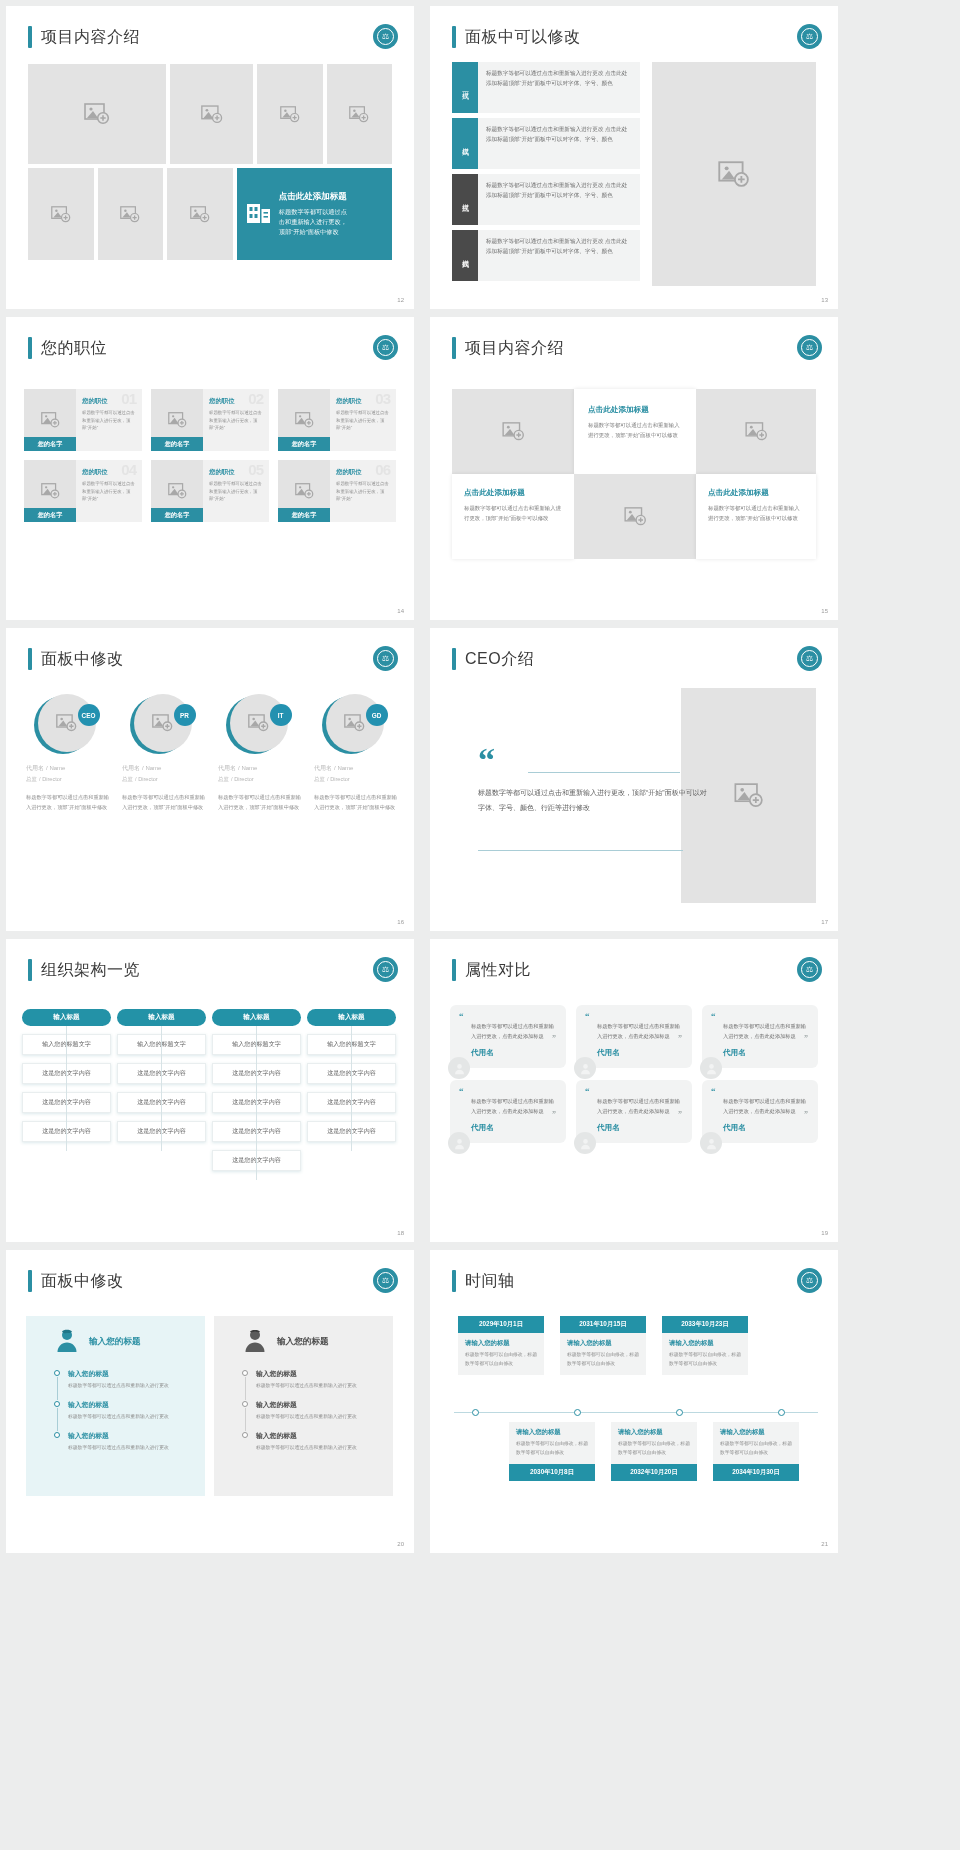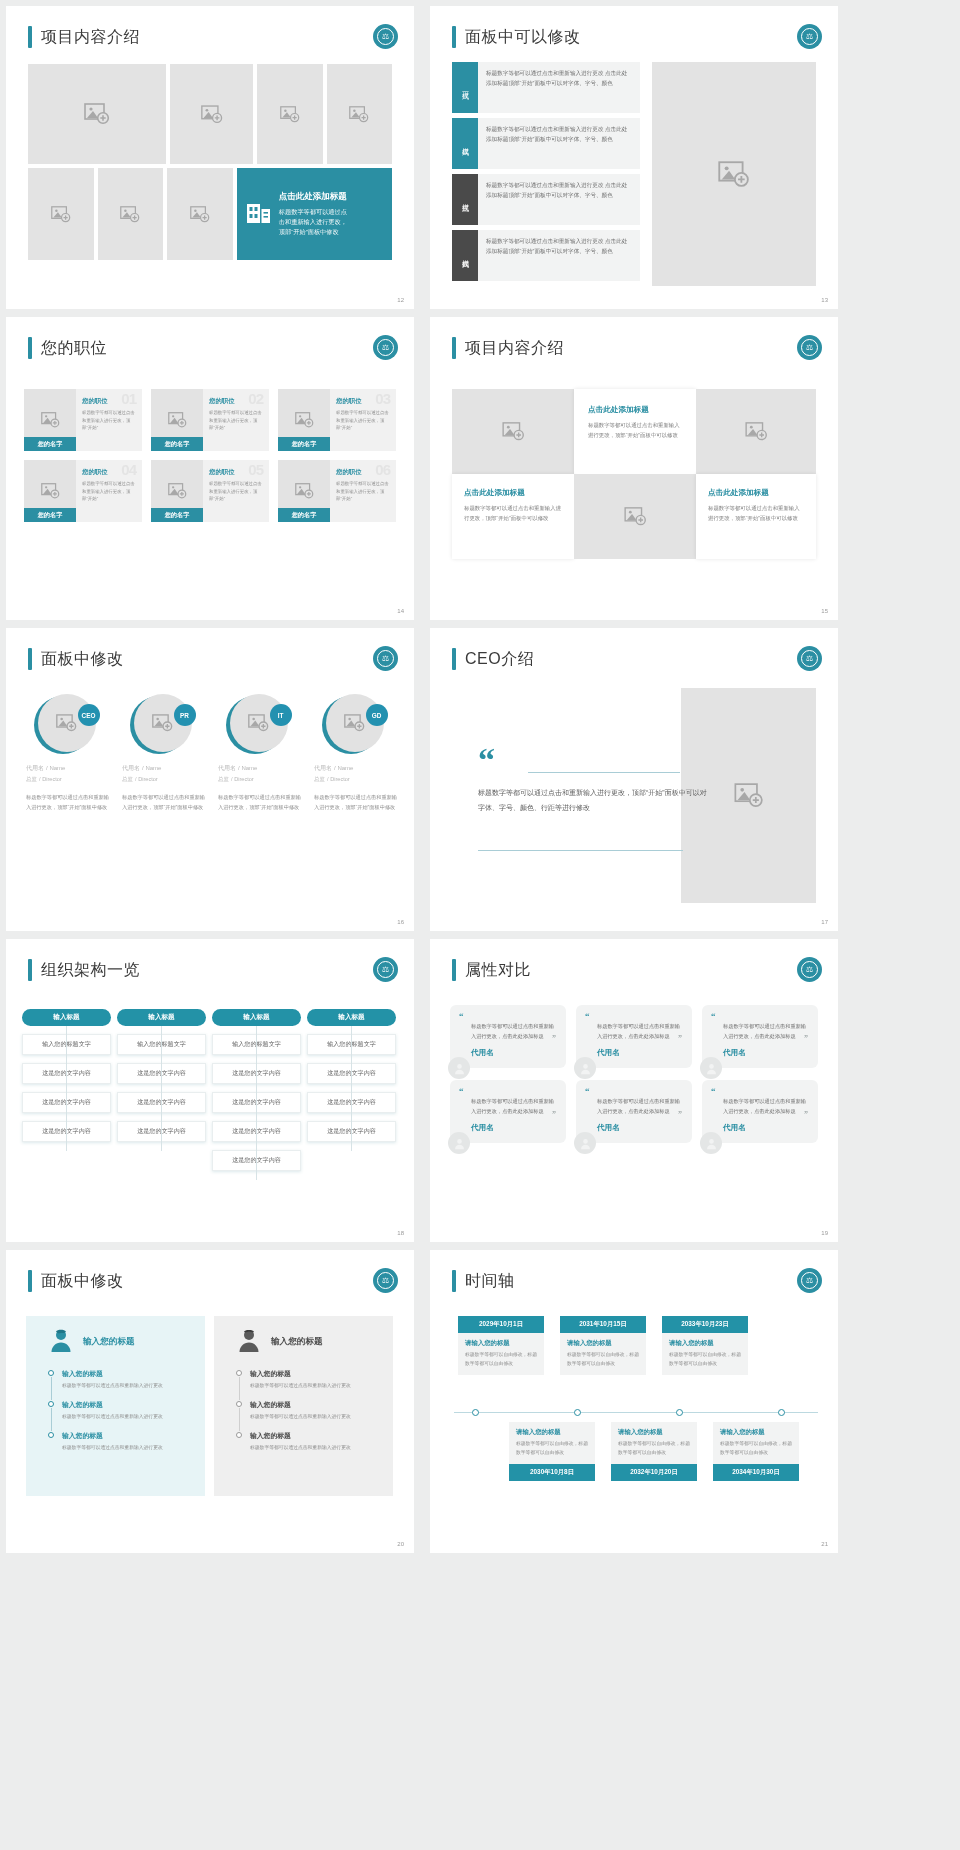--- a/index.html
+++ b/index.html
@@ -173,21 +173,21 @@
   .pbubble .pq{ color:#2b8fa3; font-size:9px; font-weight:bold; font-family:"Liberation Serif",serif; line-height:.7;}
   .pbubble .pq.close{ position:absolute; right:10px; bottom:26px; color:#9aa3a3; font-size:8px;}
   .pbubble p{ font-size:5.2px; line-height:1.9; color:#6f6f6f; margin-top:3px; padding-left:12px;}
   .pbubble h5{ font-size:7.6px; color:#2b8fa3; font-weight:bold; margin-top:6px; padding-left:12px;}
   .pavatar{
     position:absolute; left:-2px; bottom:-11px; width:22px;height:22px;border-radius:50%;
     background:#e4e6e6; display:flex;align-items:center;justify-content:center;
   }
   
   .s20{ position:absolute; left:20px; top:66px; width:368px; display:flex; gap:9px;}
-  .cmp{ width:179px; height:180px; padding:11px 22px; position:relative;}
+  .cmp{ width:179px; height:180px; padding:11px 28px; position:relative;}
   .cmp.a{ background:#e7f4f6;}
   .cmp.b{ background:#efefef;}
   .cmp-head{ display:flex; align-items:center; gap:9px; margin-bottom:12px;}
   .cmp-head h4{ font-size:8.6px; color:#2b8fa3; font-weight:bold;}
   .cmp.b .cmp-head h4{ color:#4b4b4b;}
   .cmp-item{ position:relative; padding-left:14px; margin-bottom:9px;}
   .cmp-item h5{ font-size:6.8px; color:#2b8fa3; font-weight:bold; margin-bottom:3px;}
   .cmp.b .cmp-item h5{ color:#4b4b4b;}
   .cmp-item p{ font-size:4.8px; line-height:1.85; color:#8d8d8d;}
   .cmp-dot{

